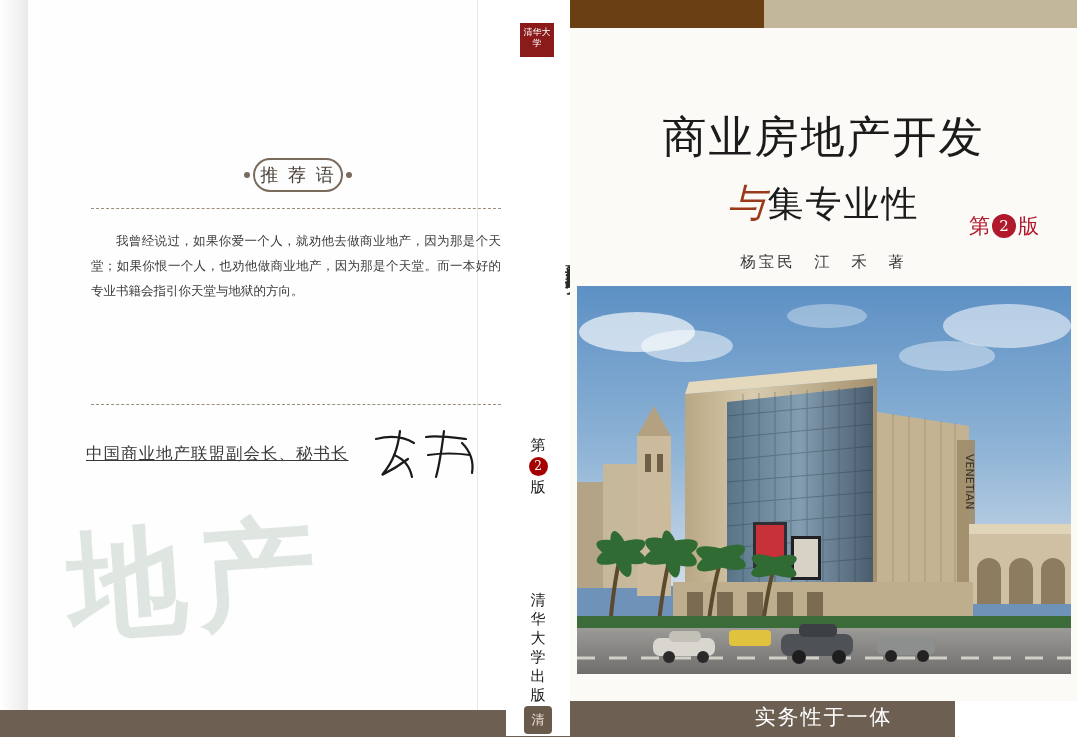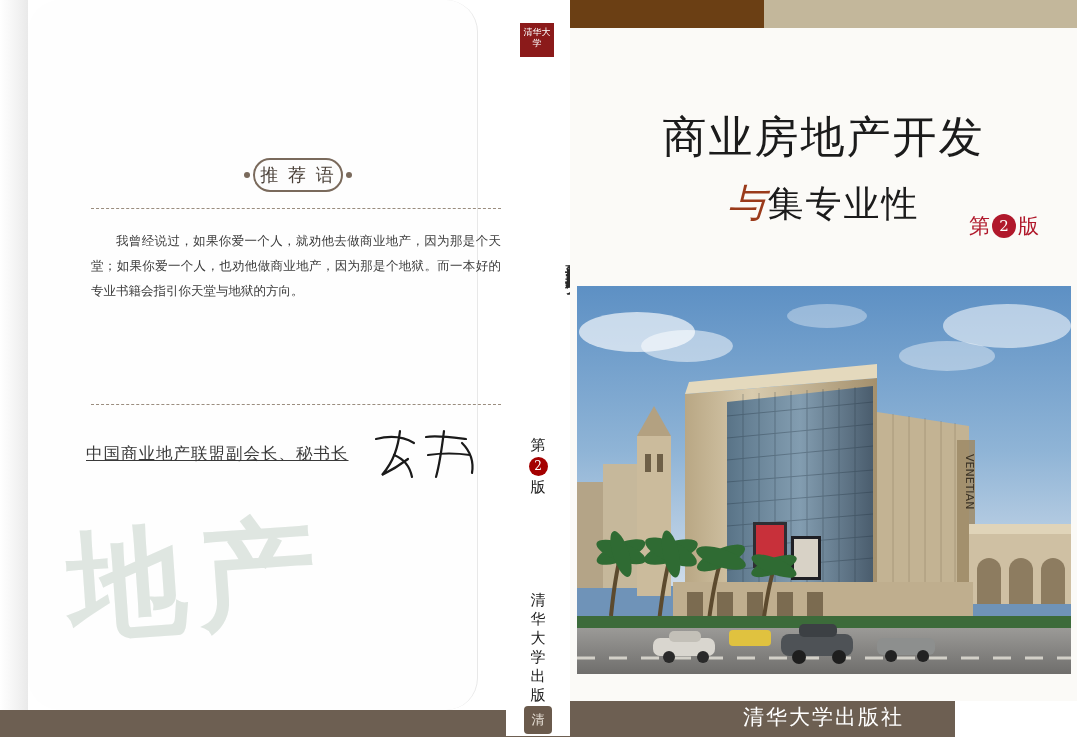--- a/index.html
+++ b/index.html
@@ -22,21 +22,20 @@
     width: 506px; height: 737px;
     background: #ffffff;
     overflow: hidden;
   }
   .back-inner {
     position: absolute;
     left: 28px; top: 0px;
     width: 450px; height: 710px;
     background: #fefefe;
     border-right: 1px solid #e8e8e8;
-    border-radius: 32px;
   }
   .back-shadow {
     position: absolute;
     left: 0; top: 0;
     width: 28px; height: 710px;
     background: linear-gradient(to right, #ffffff 0%, #f3f3f3 60%, #e9e9e9 100%);
   }
   .back-bottom-bar {
     position: absolute;
     left: 0; bottom: 0;
@@ -320,21 +319,21 @@
     <div class="back-shadow"></div>
     <div class="back-inner">
 
       <div class="rec-badge">
         <span>推 荐 语</span>
       </div>
 
       <div class="dash-line dash-top"></div>
 
       <div class="rec-text">
-        <p>我曾经说过，如果你爱一个人，就劝他去做商业地产，因为那是个天堂；如果你爱一个人，也劝他做商业地产，因为那是个地狱。而一本好的专业书籍会指引你天堂与地狱的方向。</p>
+        <p>我曾经说过，如果你爱一个人，就劝他去做商业地产，因为那是个天堂；如果你恨一个人，也劝他做商业地产，因为那是个天堂。而一本好的专业书籍会指引你天堂与地狱的方向。</p>
       </div>
 
       <div class="dash-line dash-bottom"></div>
 
       <div class="endorser">中国商业地产联盟副会长、秘书长</div>
 
       <svg class="signature" viewBox="0 0 110 62">
         <g fill="none" stroke="#1a1a1a" stroke-width="2.2" stroke-linecap="round">
           <path d="M6 14 C22 10, 34 12, 44 18"></path>
           <path d="M30 6 C28 22, 24 36, 12 50 C20 46, 30 40, 38 34"></path>
@@ -377,20 +376,21 @@
     <div class="front-title-sub">
       <span class="yu">与</span><span>集专业性</span>
     </div>
 
     <div class="front-edition">
       <span>第</span>
       <span class="num-circle">2</span>
       <span>版</span>
     </div>
 
+    <div class="front-authors">杨宝民　江　禾　著</div>
 
     <div class="photo">
       <svg viewBox="0 0 494 388" width="494" height="388" preserveAspectRatio="none">
         <defs>
           <linearGradient id="sky" x1="0" y1="0" x2="0" y2="1">
             <stop offset="0%" stop-color="#5d90c4"></stop>
             <stop offset="55%" stop-color="#8fb4d6"></stop>
             <stop offset="100%" stop-color="#cfdcea"></stop>
           </linearGradient>
           <linearGradient id="twr" x1="0" y1="0" x2="1" y2="0">
@@ -526,16 +526,16 @@
           <rect x="300" y="352" width="58" height="17" rx="6" fill="#8d8f8e"></rect>
           <circle cx="314" cy="370" r="6" fill="#222"></circle>
           <circle cx="346" cy="370" r="6" fill="#222"></circle>
         </g>
         <rect x="152" y="344" width="42" height="16" rx="4" fill="#e0c23f"></rect>
       </svg>
     </div>
 
     <div class="front-bottom-bar"></div>
     <div class="front-bottom-bar-tail"></div>
-    <div class="front-publisher">清华大学出版社</div>
+    <div class="front-publisher">实务性于一体</div>
   </div>
 
 </div>
 
 </body></html>

